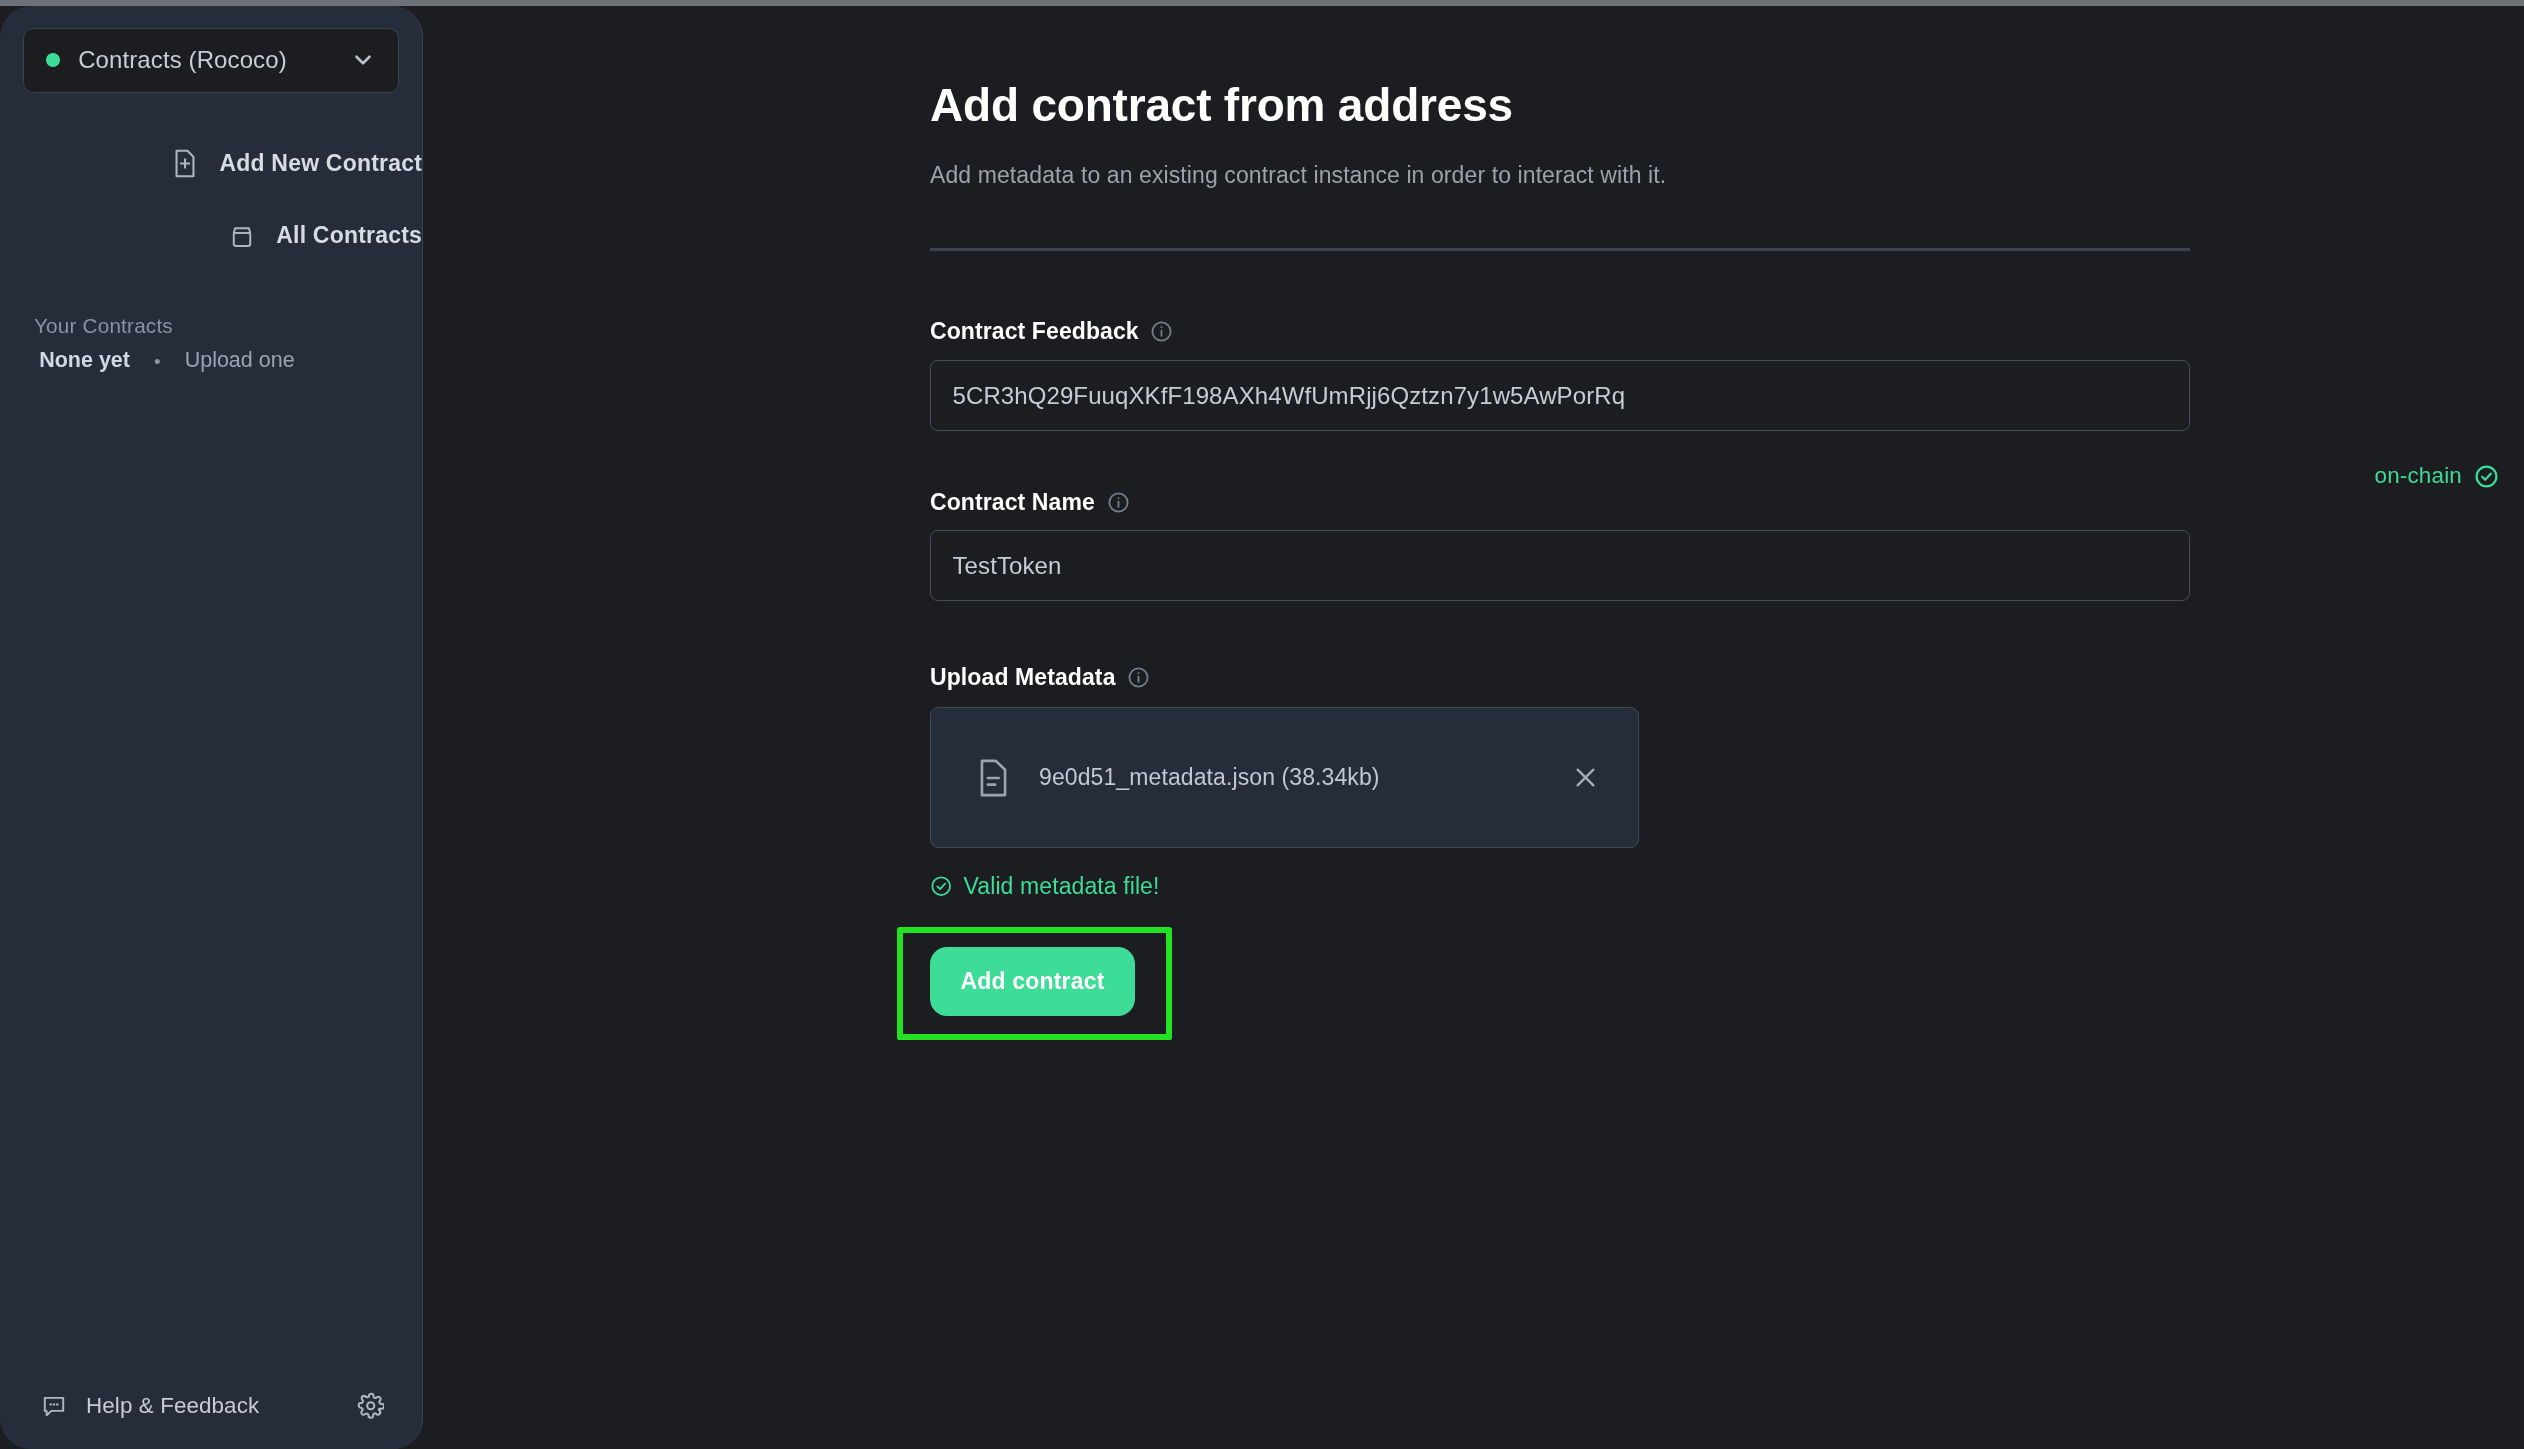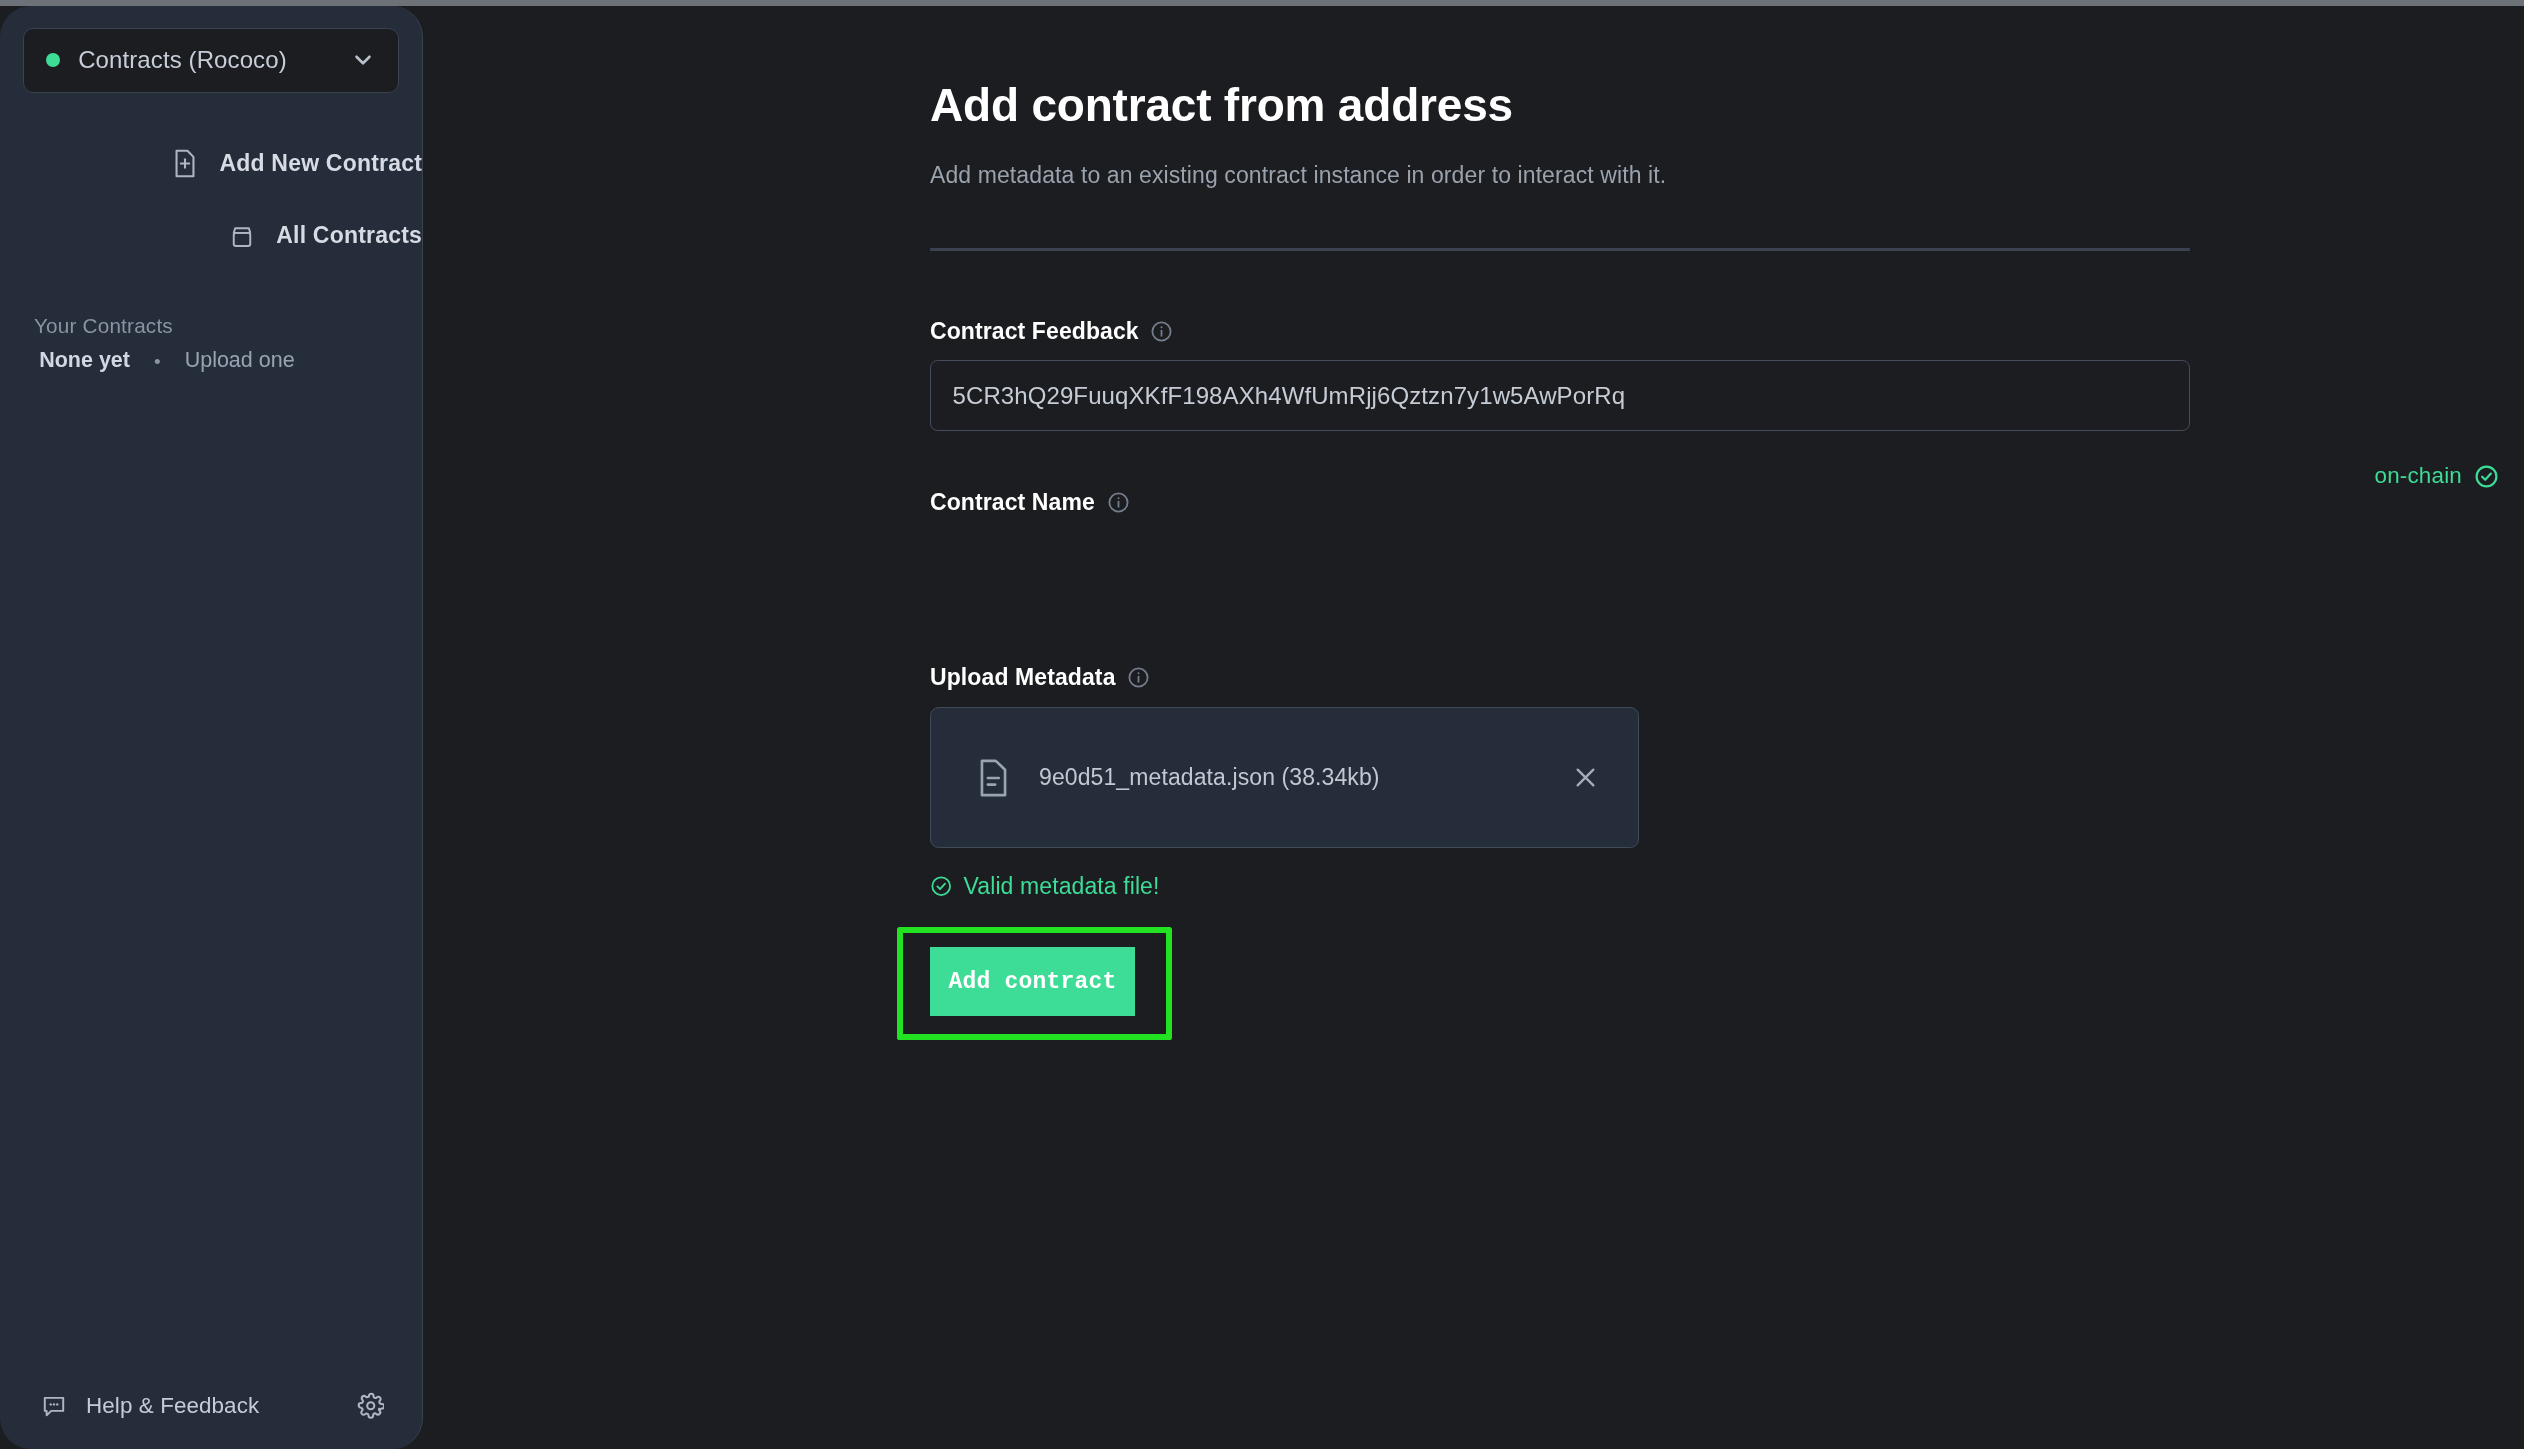--- a/index.html
+++ b/index.html
@@ -301,23 +301,23 @@
   }
 
   .primary-btn {
     position: absolute;
     left: 507px;
     top: 941px;
     width: 205px;
     height: 69px;
     background: #3ddc97;
     border: none;
-    border-radius: 0;
+    border-radius: 17px;
     color: #ffffff;
-    font-family: Liberation Mono, monospace;
+    font-family: Liberation Sans, sans-serif;
     font-size: 23px;
     font-weight: 700;
     letter-spacing: 0.2px;
     cursor: pointer;
   }
 
   .onchain-badge {
     position: absolute;
     right: 26px;
     top: 457px;
@@ -438,20 +438,21 @@
     <label class="field-label" id="label-name">
       <span>Contract Name</span>
       <span class="info-icon">
         <svg width="23" height="23" viewBox="0 0 24 24" fill="none" stroke="currentColor" stroke-width="1.9" stroke-linecap="round" stroke-linejoin="round">
           <circle cx="12" cy="12" r="9.5"></circle>
           <line x1="12" y1="11" x2="12" y2="16.5"></line>
           <circle cx="12" cy="7.6" r="1.05" fill="currentColor" stroke="none"></circle>
         </svg>
       </span>
     </label>
+    <input class="text-input" id="input-name" type="text" value="TestToken" style="">
 
     <label class="field-label" id="label-upload">
       <span>Upload Metadata</span>
       <span class="info-icon">
         <svg width="23" height="23" viewBox="0 0 24 24" fill="none" stroke="currentColor" stroke-width="1.9" stroke-linecap="round" stroke-linejoin="round">
           <circle cx="12" cy="12" r="9.5"></circle>
           <line x1="12" y1="11" x2="12" y2="16.5"></line>
           <circle cx="12" cy="7.6" r="1.05" fill="currentColor" stroke="none"></circle>
         </svg>
       </span>

